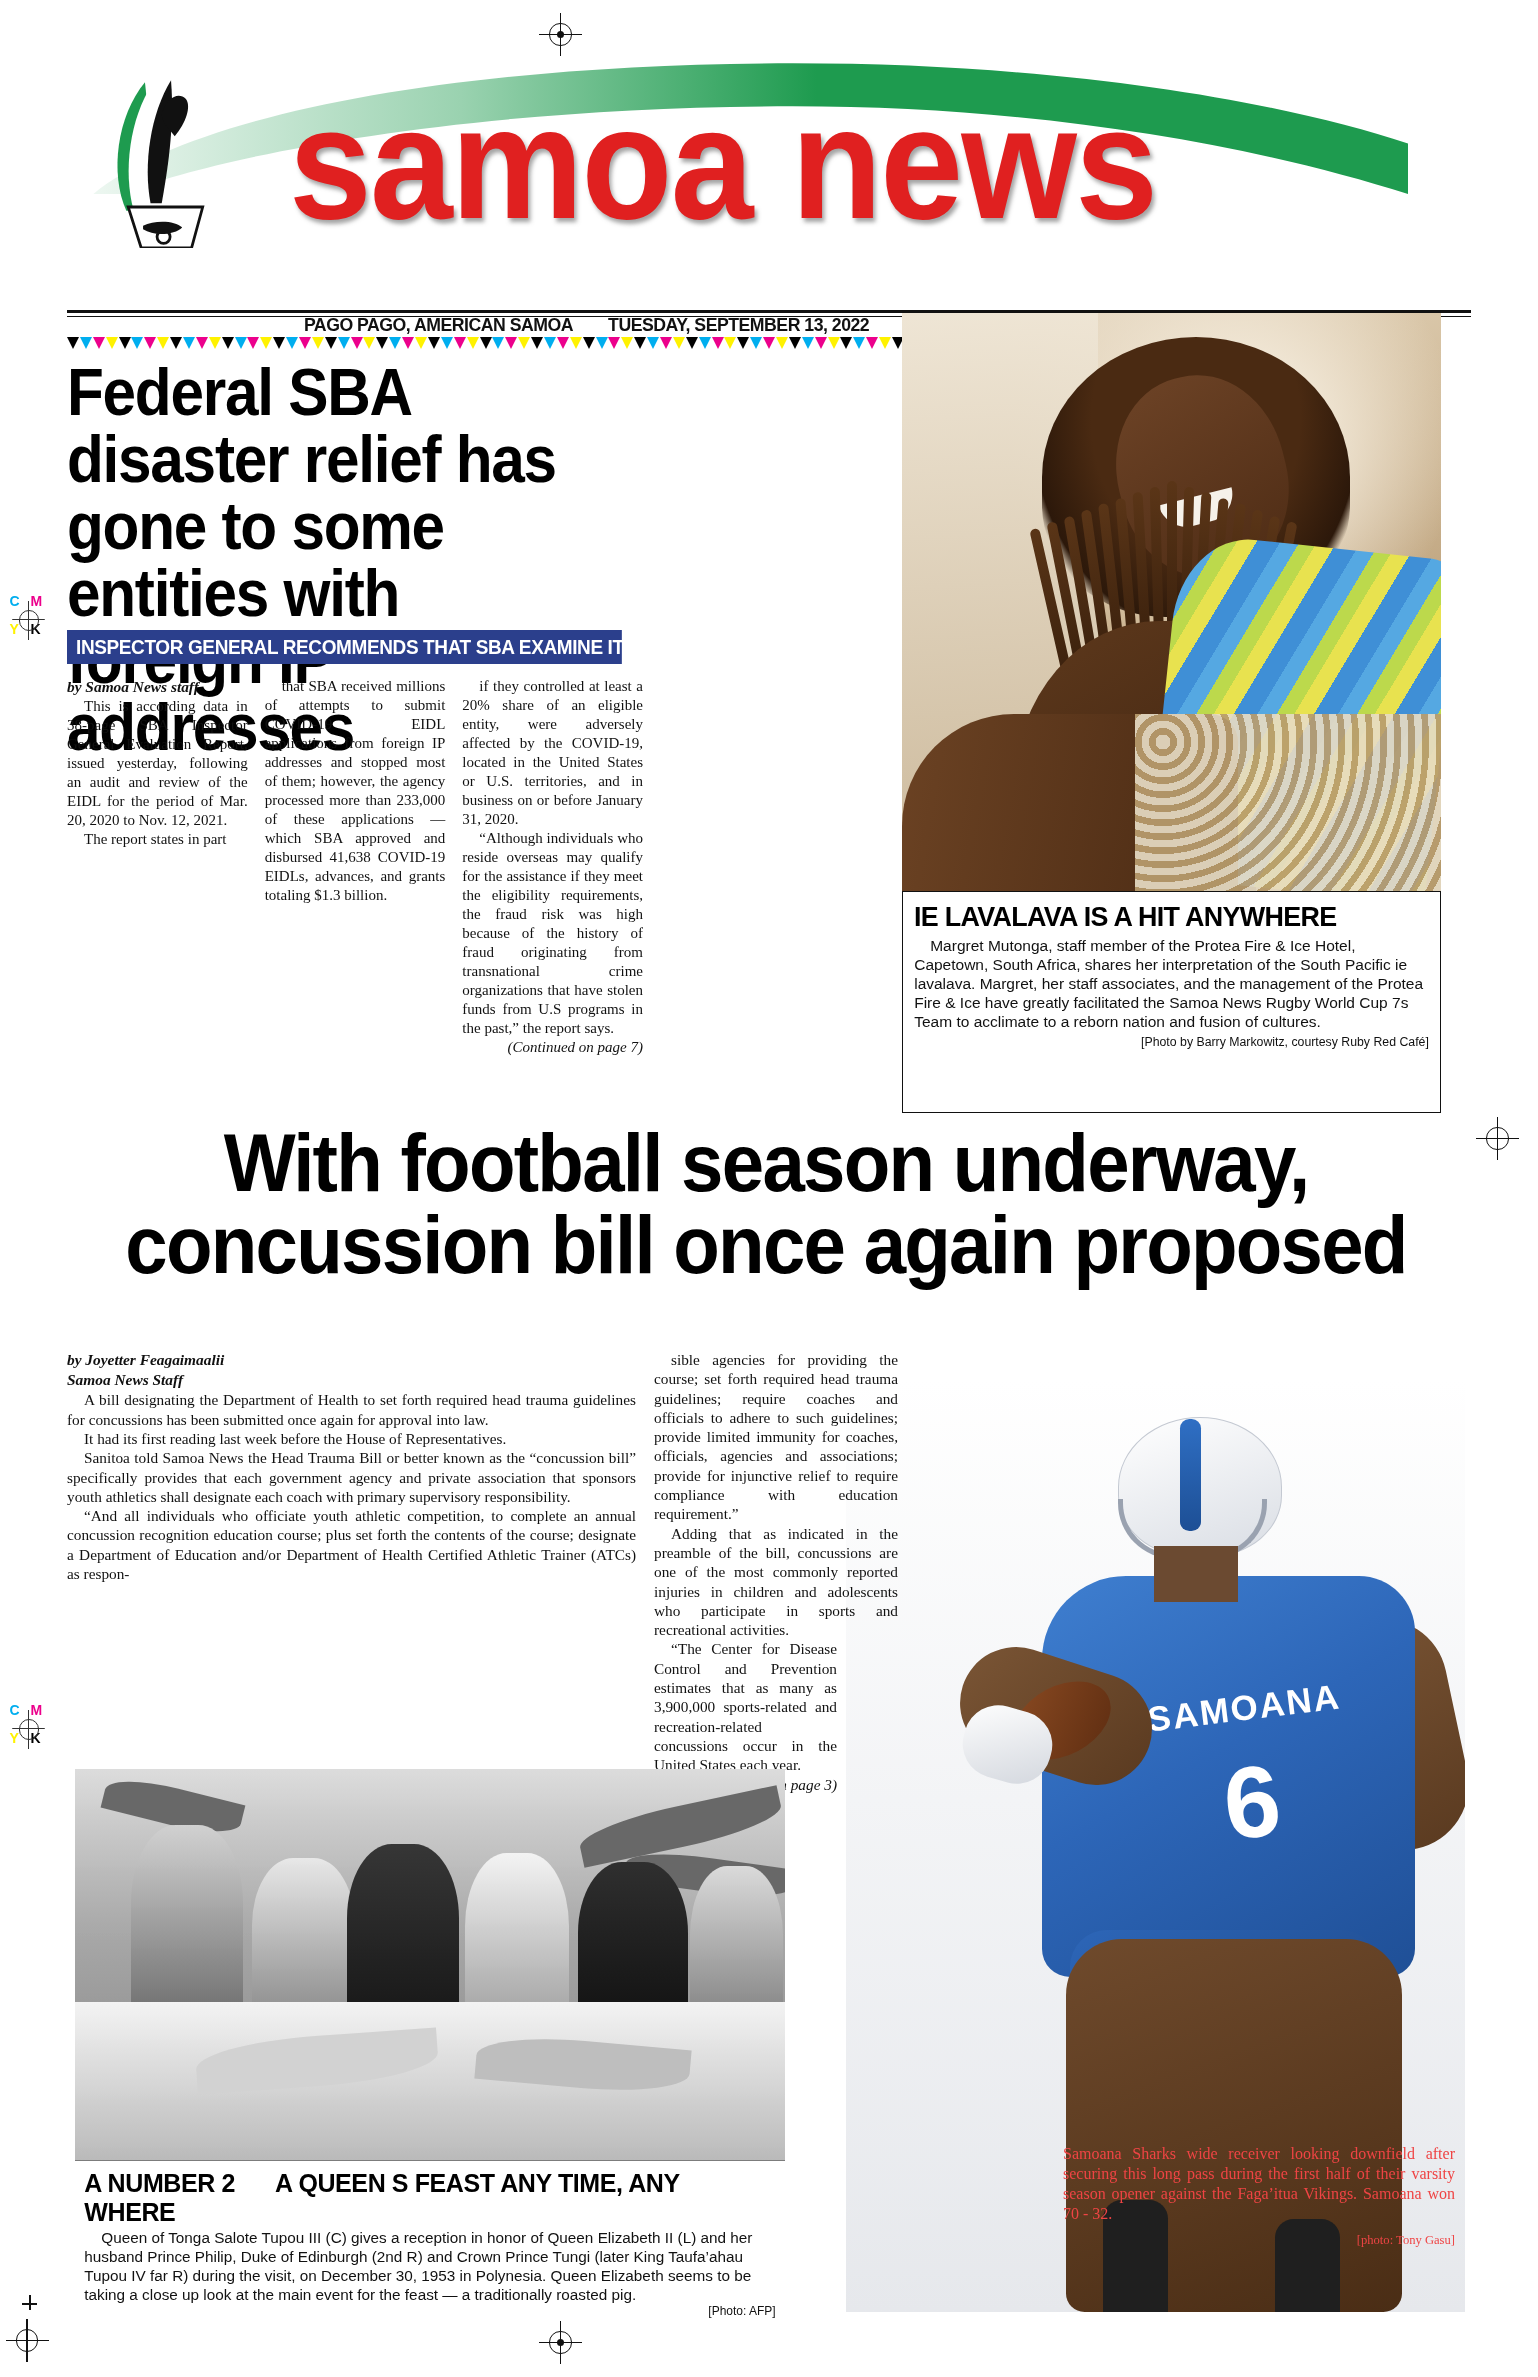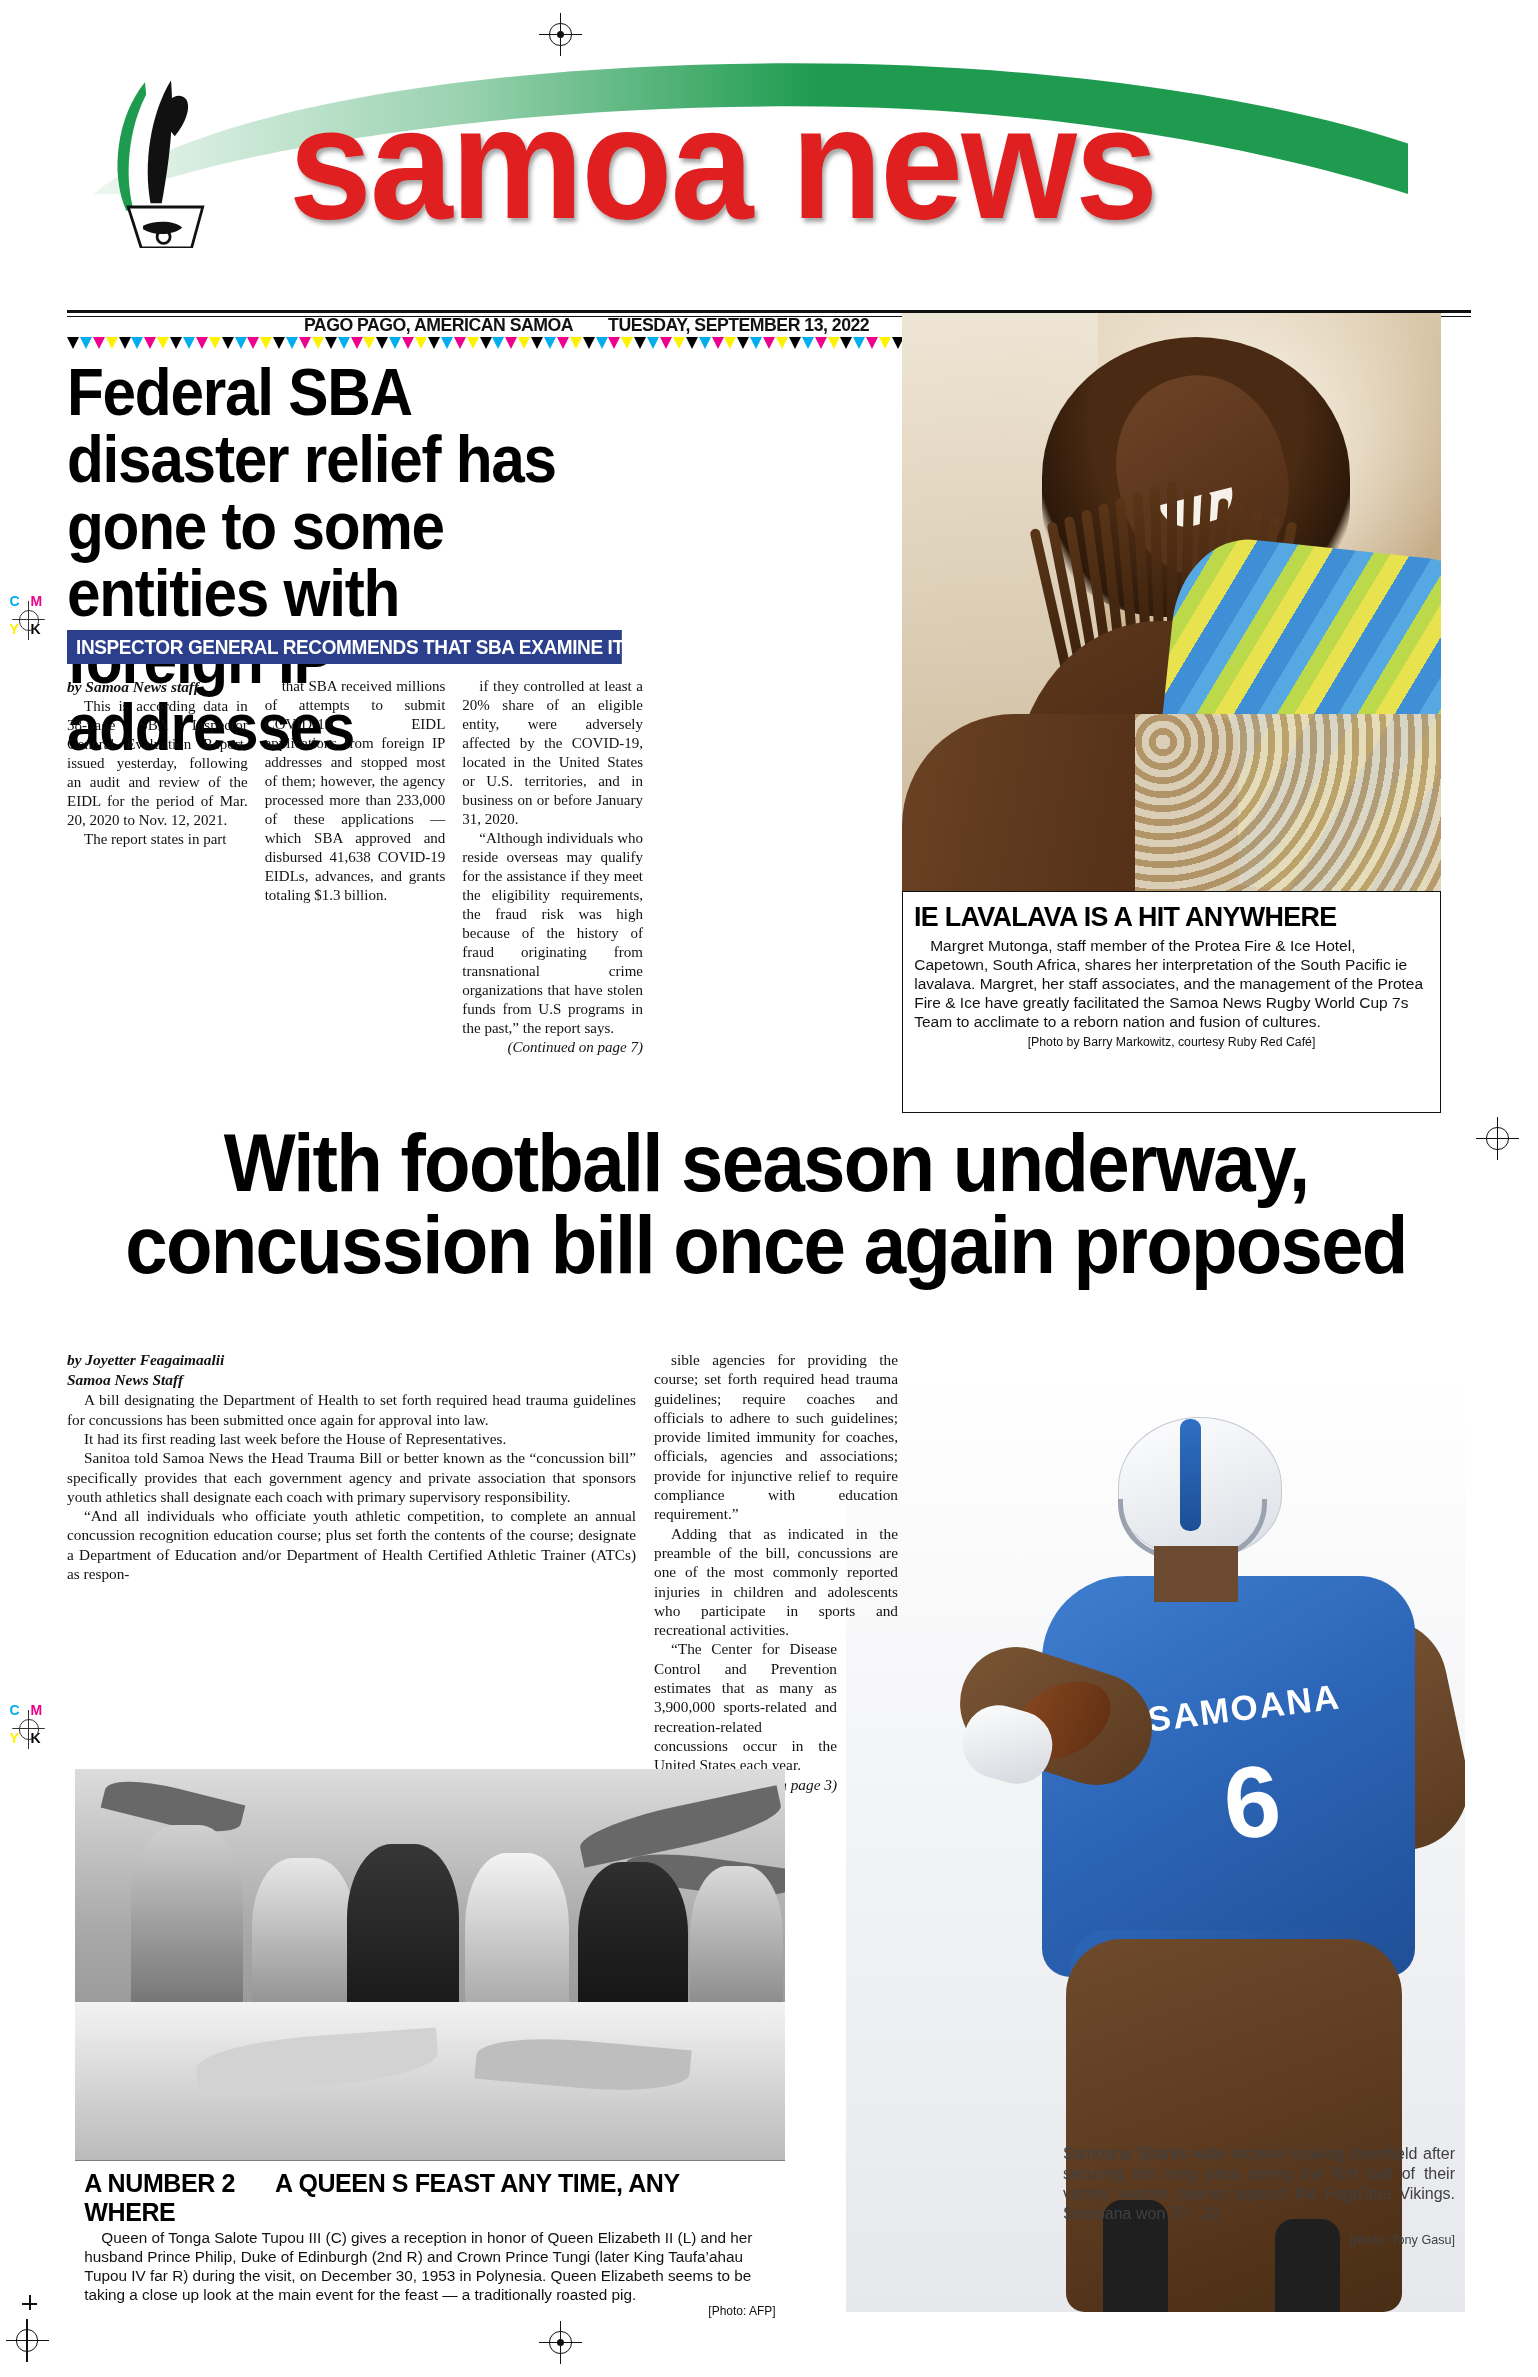--- a/index.html
+++ b/index.html
@@ -153,21 +153,21 @@
     font-family:"Liberation Sans", sans-serif; font-weight:bold;
     font-size:28px; letter-spacing:-0.7px; color:#000; margin-bottom:2.8px;
     transform:scaleX(0.96); transform-origin:left center;
   }
   .capbox1 .captext {
     font-family:"Liberation Sans", sans-serif; font-size:15.5px; line-height:19px;
     text-indent:16px; color:#111;
   }
   .capbox1 .credit {
     font-family:"Liberation Sans", sans-serif; font-size:12.3px; color:#111;
-    text-align:center; margin-top:3.7px;
+    text-align:right; margin-top:3.7px;
   }
 
   
   .hl2 {
     position:absolute; left:67px; top:1122px; width:1398px;
     font-family:"Liberation Sans", sans-serif;
     font-weight:bold; font-size:82px; line-height:82px;
     letter-spacing:-1.9px; color:#000; text-align:center;
     transform:scaleX(0.93); transform-origin:center top;
   }
@@ -211,22 +211,22 @@
   .photo2 .ball { position:absolute; left:164px; top:306px; width:104px; height:69px;
     background:linear-gradient(140deg,#8a4a22,#5e2d11); border-radius:50%/50%;
     transform:rotate(-28deg); }
   .photo2 .legs { position:absolute; left:220px; top:559px; width:336px; height:373px;
     background:linear-gradient(160deg,#6f4a2c,#4a2d15); border-radius:56px 56px 18.6px 18.6px; }
   .photo2 .shorts { position:absolute; left:224px; top:550px; width:308px; height:158px;
     background:linear-gradient(150deg,#2d66b8,#1b4482); border-radius:37px 37px 18.6px 18.6px; }
   .photo2 .sock { position:absolute; width:65px; height:149px; background:#1f1f1f; border-radius:18.6px; }
 
   .cap2 { position:absolute; left:1063px; top:2144px; width:392px;
-    font-family:Liberation Sans, sans-serif; font-size:16px; line-height:20px;
-    text-align:justify; color:#404040; }
+    font-family:Liberation Serif, serif; font-size:16px; line-height:20px;
+    text-align:justify; color:#ef4444; }
   .cap2 .credit { font-size:12.6px; text-align:right; margin-top:5.6px; }
 
   
   .photo3 { position:absolute; left:75px; top:1769px; width:710px; height:392px;
     overflow:hidden; filter:grayscale(1) contrast(1.05); background:#9a998f; }
   .photo3 .bg { position:absolute; inset:0;
     background:linear-gradient(180deg,#d9d8d1 0%,#a9a89f 40%,#7e7d74 100%); }
   .photo3 .table { position:absolute; left:0; top:233px; width:710px; height:158px;
     background:linear-gradient(180deg,#efeee7,#b9b8ae); }
   .photo3 .leaf { position:absolute; background:#6b6a60; border-radius:50% 0; }

